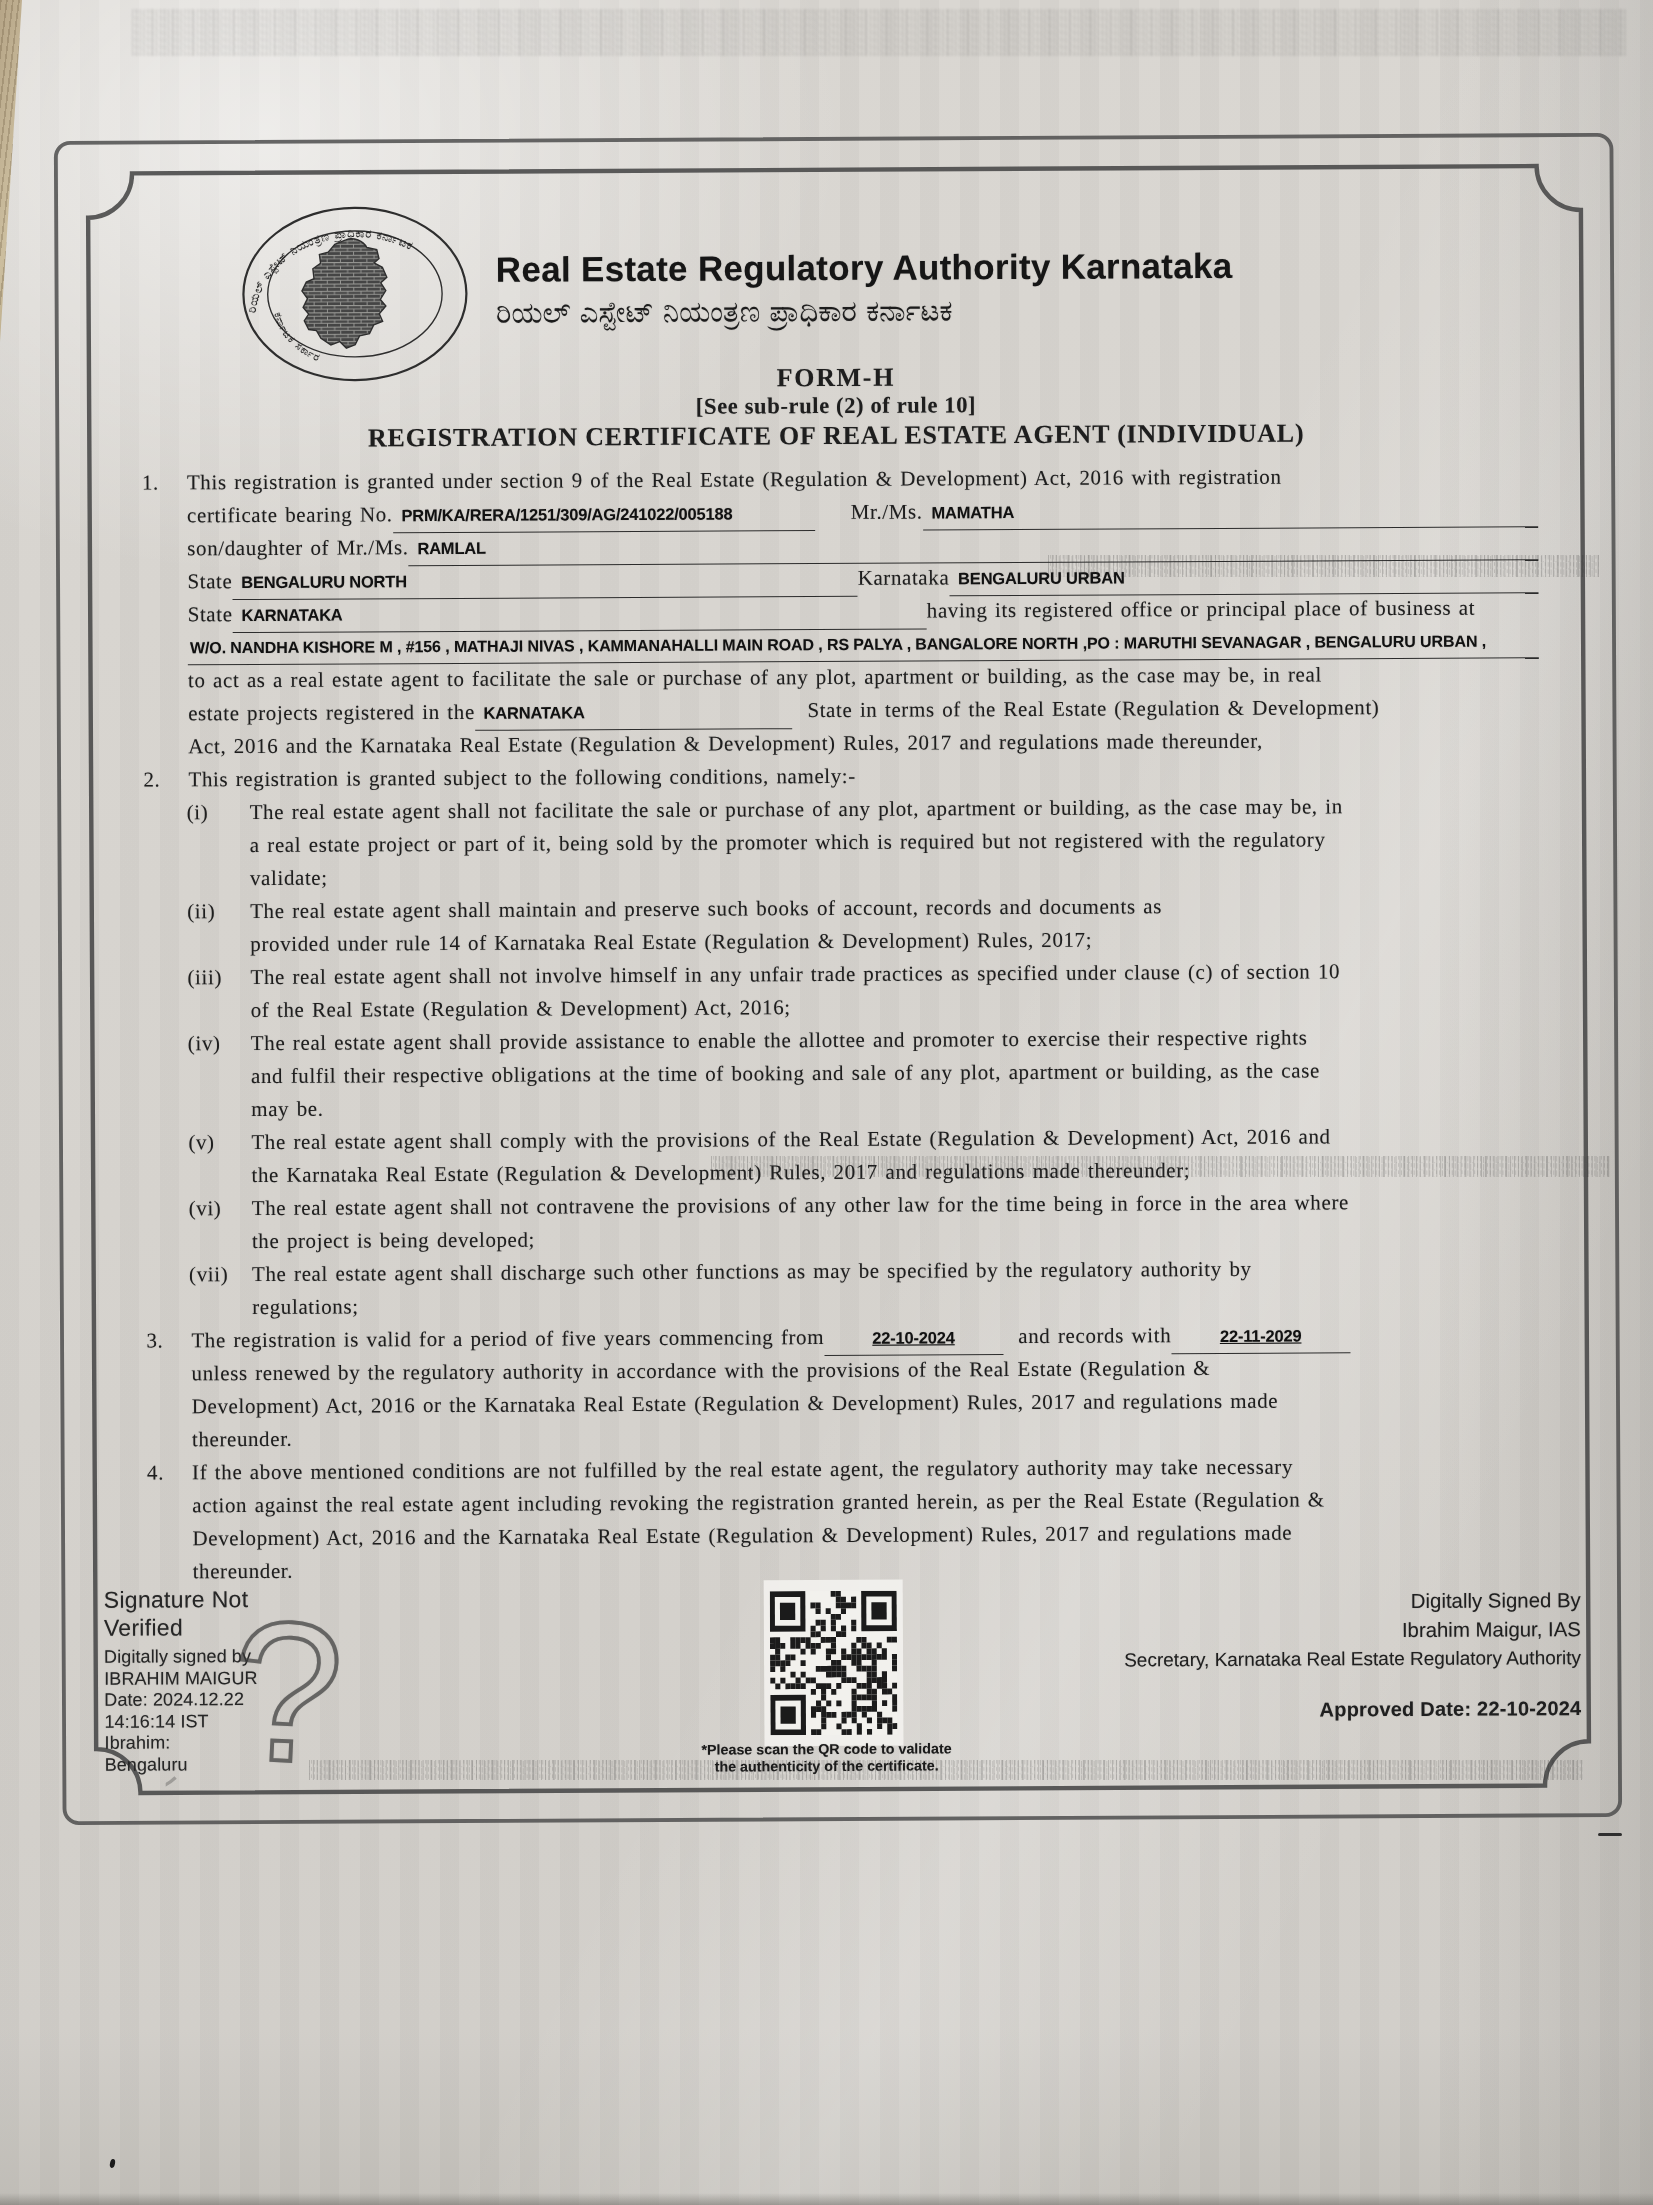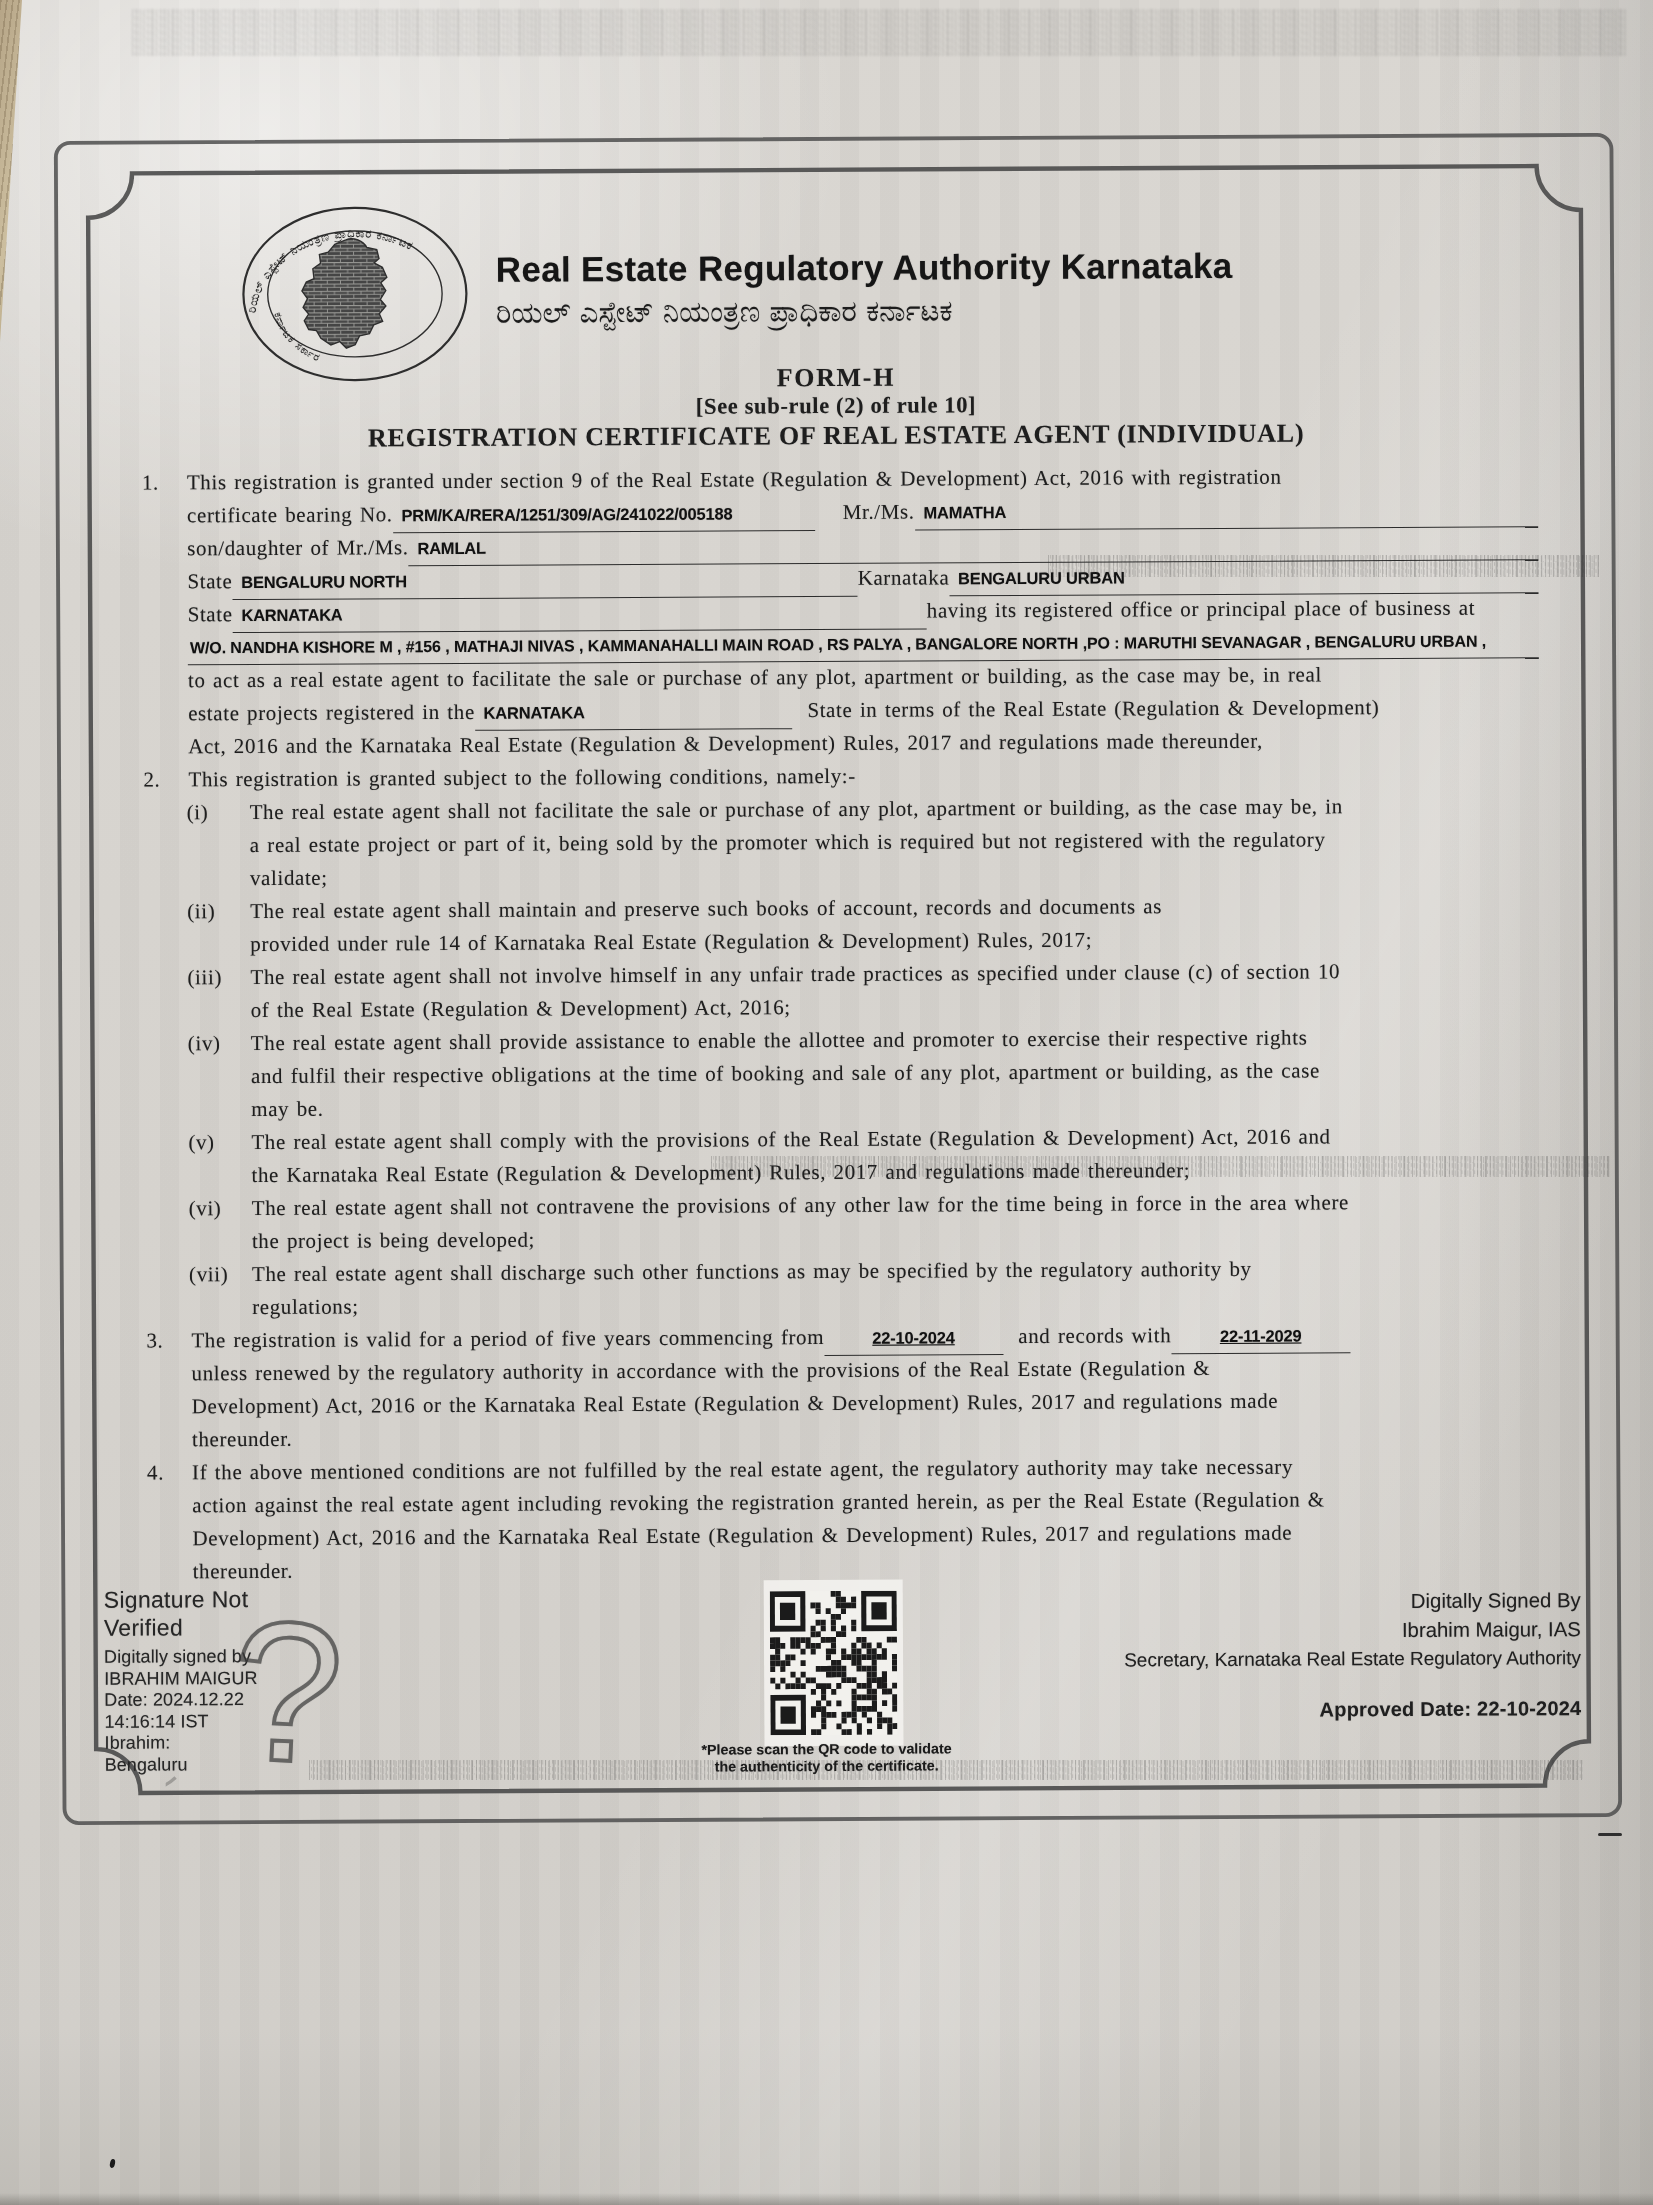--- a/index.html
+++ b/index.html
@@ -65,21 +65,21 @@
   .fill{flex:0 0 auto;font-family:"Liberation Sans",sans-serif;font-weight:bold;
         font-size:16.5px;letter-spacing:-0.2px;word-spacing:0;color:#111;
         border-bottom:1.7px solid #2c2c2c;padding:0 4.4px 0.6px 8.8px;}
   .fill.grow{flex:1 1 auto;}
   .fill.cert{width:409px;}
   .fill.taluk{width:612px;}
   .fill.state{width:681px;}
   .fill.ka{width:304px;}
   .fill.date{width:170px;text-align:center;padding-left:4.4px;text-decoration:underline;}
   .fill.addr{flex:1 1 auto;font-size:16px;letter-spacing:-0.1px;padding-left:2.2px;}
-  .lbl.gap{margin-left:28px;}
+  .lbl.gap{margin-left:36px;}
   .lbl.gap2{margin-left:15.4px;}
 
   
   .sans{font-family:"Liberation Sans",sans-serif;}
   #sig-left{position:absolute;left:100px;top:1583px;color:#262626;}
   #sig-left .big{font-size:23px;line-height:27.6px;letter-spacing:0.3px;}
   #sig-left .sm{font-size:18px;line-height:21.5px;letter-spacing:0.1px;}
   #sig-left .sm-wrap{margin-top:5px;}
   #qmark{position:absolute;left:161px;top:1592px;opacity:.72;}
   #qr-wrap{position:absolute;left:760px;top:1580px;width:139px;height:166px;

